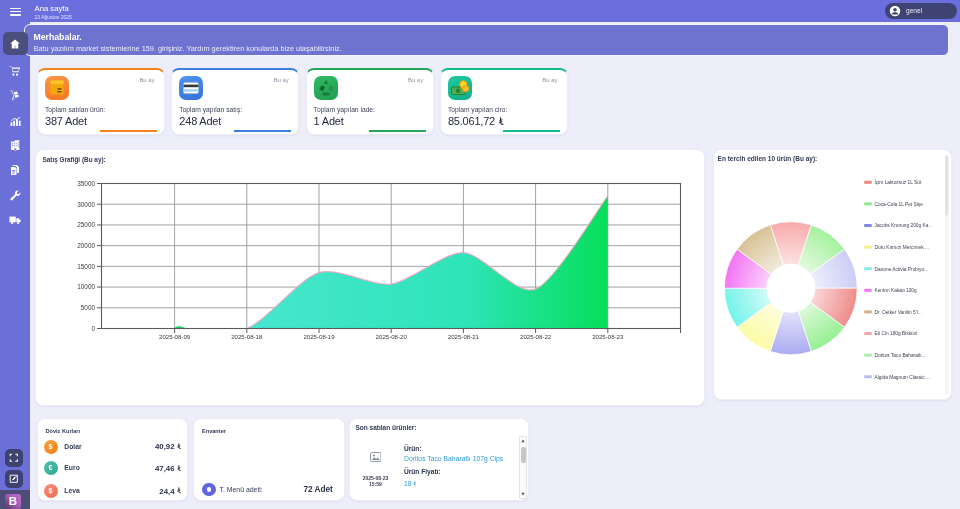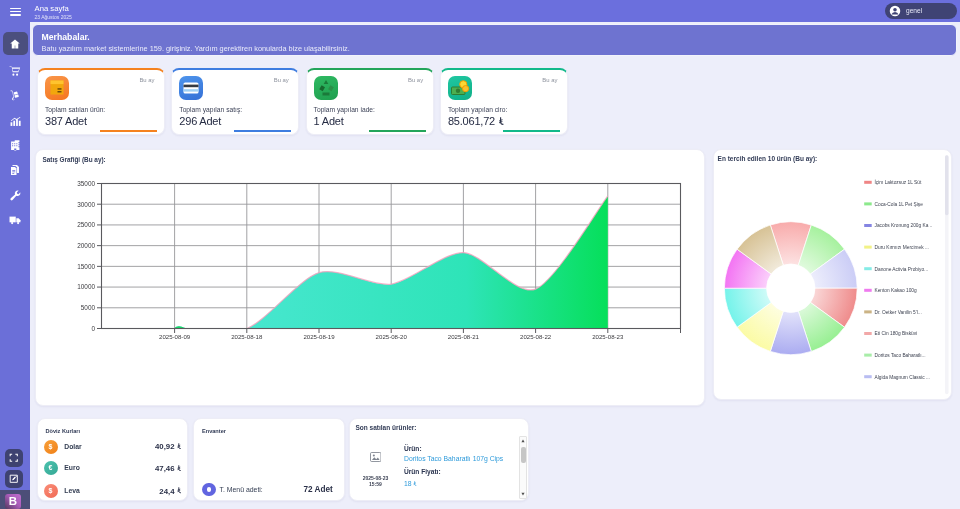--- a/index.html
+++ b/index.html
@@ -6,21 +6,21 @@
 body{font-family:"Liberation Sans",sans-serif;background:#edeefa;position:relative}
 .abs{position:absolute}
 #header{left:0;top:0;width:960px;height:22px;background:#6b6fdd}
 #sidebar{left:0;top:0;width:30px;height:509px;background:#6b6fd8}
 #sbbottom{left:0;top:490px;width:30px;height:19px;background:#4c4e78}
 .hline{left:10px;width:10.5px;height:1.6px;background:#fff;border-radius:1px}
 #anasayfa{left:34.5px;top:4px;color:#fff;font-size:7.7px}
 #tarih{left:34.5px;top:13.8px;color:rgba(255,255,255,.8);font-size:5px}
 #genel{left:885px;top:2.5px;width:72px;height:16.5px;background:#3f4374;border-radius:8px;color:#e6e9f8;font-size:6.6px;line-height:16.5px}
 #genel span{position:absolute;left:21px;top:0}
-#banner{left:32px;top:23.5px;width:925px;height:32.5px;background:#6e73d0;border:1.6px solid #f2f3fb;border-radius:6px;color:#fff}
+#banner{left:24px;top:23.5px;width:925px;height:32.5px;background:#6e73d0;border:1.6px solid #f2f3fb;border-radius:6px;color:#fff}
 #banner .t1{position:absolute;left:8.5px;top:7.5px;font-size:8.7px;font-weight:700}
 #banner .t2{position:absolute;left:8.5px;top:19px;font-size:7.35px;color:#e9ebfa}
 .card{position:absolute;background:#fff;border-radius:8px;box-shadow:0 1px 2px rgba(80,80,140,.08);border:1px solid #ededf6}
 .scard{top:68px;width:128px;height:67px;border-top-width:2.5px;border-top-style:solid}
 .icbox{position:absolute;left:7px;top:6px;width:24px;height:24px;border-radius:7px}
 .buay{position:absolute;right:9.5px;top:6.5px;font-size:5.9px;color:#8e939e}
 .slabel{position:absolute;left:7px;top:35.5px;font-size:6.7px;color:#3d4358}
 .sval{position:absolute;left:7px;top:45px;font-size:11px;font-weight:400;color:#252b43;letter-spacing:-.2px}
 .sline{position:absolute;right:7px;bottom:2px;width:57px;height:1.8px}
 .ctitle{position:absolute;font-size:7.2px;font-weight:700;color:#313b56}
@@ -119,21 +119,21 @@
     <div class="sline" style="background:#f5821f"></div>
 </div>
 <div class="card scard" style="left:171.3px;border-top-color:#3e7de0">
  <div class="icbox" style="background:linear-gradient(160deg,#4f95ec,#3470d6)"><svg width="24" height="24" viewBox="0 0 24 24">
         <rect x="4.5" y="6.5" width="15" height="11" rx="1.6" fill="#fff"></rect>
         <rect x="4.5" y="8.6" width="15" height="2.6" fill="#353a42"></rect>
         <rect x="4.5" y="13.2" width="15" height="2.4" fill="#9fd0f5"></rect>
       </svg></div>
  <div class="buay">Bu ay</div>
     <div class="slabel">Toplam yapılan satış:</div>
- <div class="sval">296 Adet</div>
+ <div class="sval">248 Adet</div>
     <div class="sline" style="background:#3e7de0"></div>
 </div>
 <div class="card scard" style="left:305.6px;border-top-color:#23a55a">
  <div class="icbox" style="background:linear-gradient(160deg,#2fba63,#1f9e4e)"><svg width="24" height="24" viewBox="0 0 24 24" fill="#1b7a3a">
         <path d="m12 4 2.3 4h-4.6z"></path>
         <path d="m16.4 9.3 3.4 2-2.3 3.9-3.4-2z" fill="#2a8f47"></path>
         <path d="m7.6 9.3 3.4 2-2.3 3.9-3.4-2z" fill="#17682f"></path>
         <path d="M8.5 16.5h7v3h-7z" fill="#1b7a3a"></path>
       </svg></div>
  <div class="buay">Bu ay</div>

